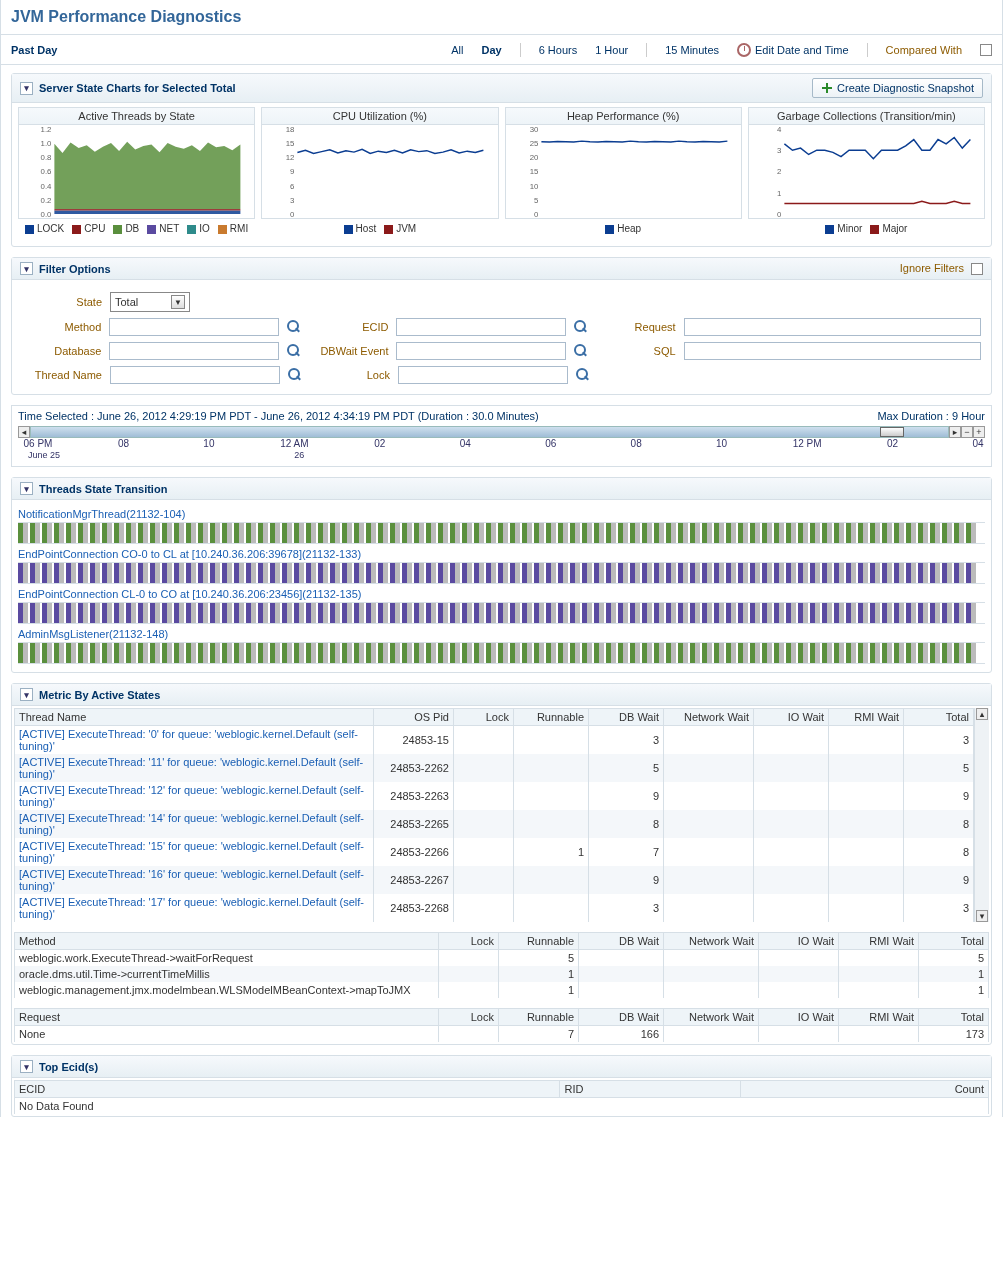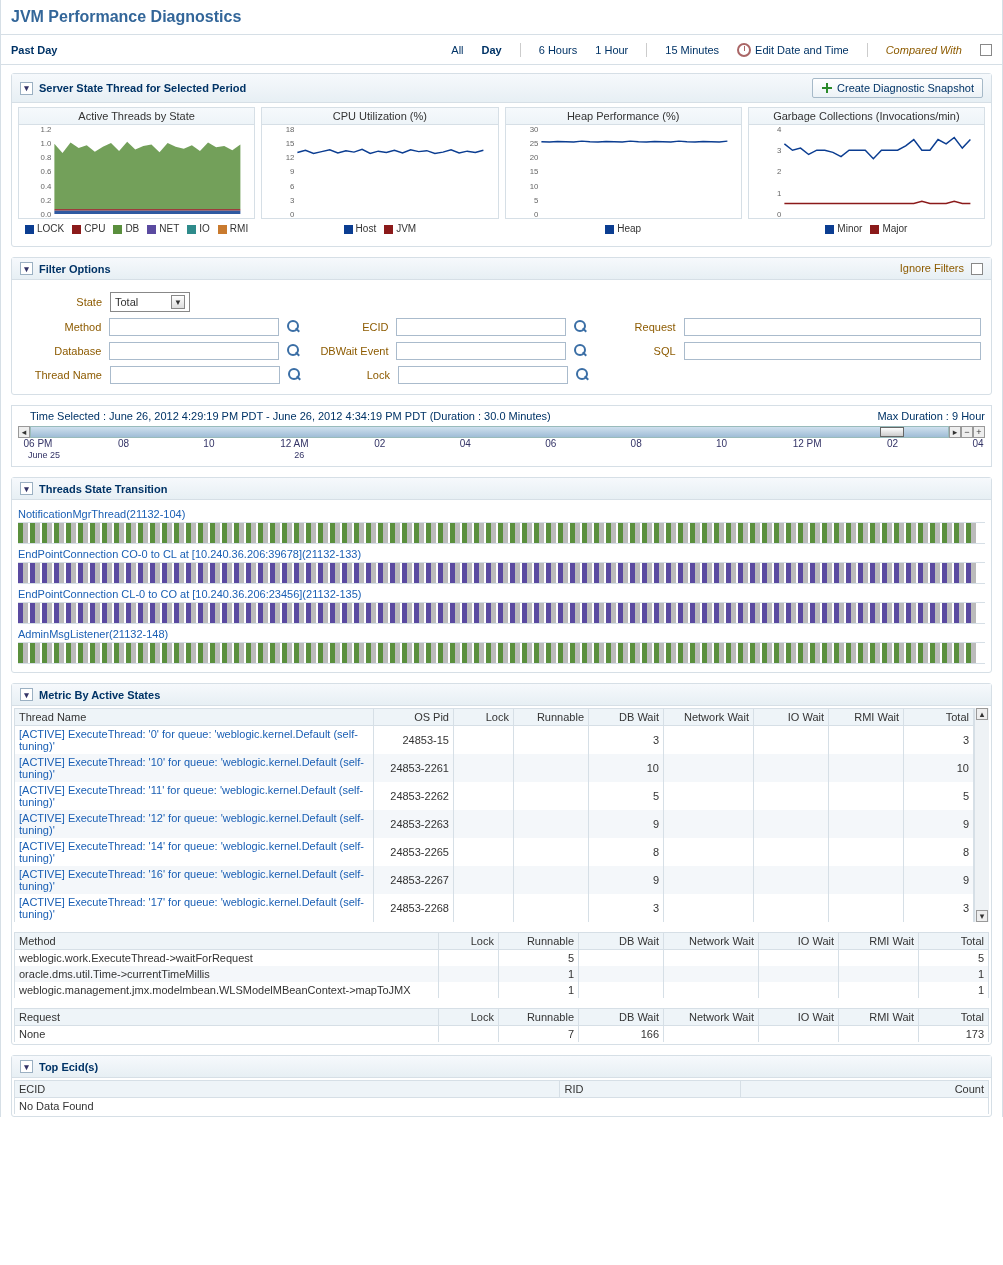--- a/index.html
+++ b/index.html
@@ -7,21 +7,21 @@
   .page { width: 1003px; background: #fff; border-left: 1px solid #d6dfe6; border-right: 1px solid #d6dfe6; }
   .page-title { font-size: 16px; font-weight: bold; color: #336699; padding: 8px 10px; border-bottom: 1px solid #d6dfe6; }
 
   .toolbar { display:flex; align-items:center; padding: 6px 10px; background:#fff; border-bottom:1px solid #d6dfe6; height:30px; box-shadow: inset 0 1px 0 #fff; }
   .tb-label { font-weight:bold; color:#003366; }
   .tb-links { margin-left:auto; display:flex; align-items:center; gap:18px; }
   .tb-link { color:#003366; cursor:pointer; }
   .tb-link.active { font-weight:bold; }
   .sep { width:1px; height:14px; background:#ccc; }
   .tb-edit { display:flex; align-items:center; gap:4px; color:#003366; cursor:pointer; }
-  .compare { color:#8d5b00;font-style:italic; }
+  .compare { color:#8d5b00; }
   .chk { width:12px; height:12px; border:1px solid #888; background:#fff; display:inline-block; vertical-align:middle; }
 
   .panel { margin: 8px 10px 10px; border: 1px solid #d6dfe6; border-radius: 3px; background:#fff; }
   .panel-bar { display:flex; align-items:center; padding:4px 8px; background: linear-gradient(#f6f9fc,#e7eff4); border-bottom:1px solid #d6dfe6; font-weight:bold; color:#003366; }
   .collapse { width:13px; height:13px; border:1px solid #9bb0c2; background:#fff; display:inline-flex; align-items:center; justify-content:center; margin-right:6px; font-size:9px; color:#336; cursor:pointer; }
   .panel-bar .right { margin-left:auto; font-weight:normal; }
 
   .btn { display:inline-flex; align-items:center; gap:4px; padding:2px 8px; border:1px solid #a6b9c8; border-radius:2px; background:linear-gradient(#fff,#ecf2f6); color:#003366; cursor:pointer; height:20px; }
   .plus { width:12px; height:12px; position:relative; display:inline-block; }
   .plus::before, .plus::after { content:""; position:absolute; background:#2a8a2a; }
@@ -42,21 +42,21 @@
   .select { width:80px; height:20px; border:1px solid #888; background:#fff; display:inline-flex; align-items:center; padding:0 4px; justify-content:space-between; }
   .drop { width:14px; height:14px; border:1px solid #888; background:linear-gradient(#fff,#ddd); display:inline-flex; align-items:center; justify-content:center; font-size:8px; }
   .mag { width:14px; height:14px; position:relative; cursor:pointer; }
   .mag::before { content:""; position:absolute; width:8px; height:8px; border:2px solid #3a6ea5; border-radius:50%; left:0; top:0; }
   .mag::after { content:""; position:absolute; width:5px; height:2px; background:#3a6ea5; transform:rotate(45deg); left:8px; top:9px; }
 
   .tabs { display:flex; margin:0 10px; }
   .tab { padding:4px 16px; border:1px solid #d6dfe6; border-bottom:none; background:#eef4f8; color:#336; font-weight:normal; border-radius:4px 4px 0 0; margin-right:2px; cursor:pointer;}
   .tab.active { background:#fff; font-weight:bold; color:#003366; }
   .tabbody { margin:0 10px 10px; border:1px solid #d6dfe6; padding:4px 6px; }
-  .time-sel { color:#003366; font-size:11px;margin-left:12px; }
+  .time-sel { color:#003366; font-size:11px; }
   .max-dur { float:right; color:#003366; }
 
   .tscroll-wrap { position:relative; margin-top:4px; }
   .tscroll { height:12px; border:1px solid #9bb; background:linear-gradient(#cfe0ee,#9fbdd6); position:relative; }
   .thumb { position:absolute; right:44px; top:0; bottom:0; width:24px; background:#fff; border:1px solid #666; background:linear-gradient(#fff,#ccc);}
   .tbtn { width:12px; height:12px; border:1px solid #999; background:#eee; font-size:9px; display:inline-flex; align-items:center; justify-content:center; cursor:pointer;}
   .axis { position:relative; height:24px; color:#336; font-size:10px; }
   .axis .tick { position:absolute; top:0; transform:translateX(-50%); white-space:nowrap; }
   .axis .sub { position:absolute; top:12px; font-size:9px; }
 
@@ -98,21 +98,21 @@
       </span>
       <span class="sep"></span>
       <span class="compare">Compared With</span>
       <span class="chk"></span>
     </div>
   </div>
 
   <div class="panel">
     <div class="panel-bar">
       <span class="collapse">▾</span>
-      <span>Server State Thread for Selected Period</span>
+      <span>Server State Charts for Selected Total</span>
       <span class="right">
         <span class="btn">
           <span class="plus"></span>
           <span>Create Diagnostic Snapshot</span>
         </span>
       </span>
     </div>
     <div class="charts" id="charts-row">
         <div class="chart">
           <div class="chart-title">Active Threads by State</div>
@@ -167,21 +167,21 @@
               <text x="23" y="36" text-anchor="end" font-size="8" fill="#666">20</text>
               <text x="23" y="21.499999999999996" text-anchor="end" font-size="8" fill="#666">25</text>
               <text x="23" y="7" text-anchor="end" font-size="8" fill="#666">30</text>
               <path d="M26,17.050000000000004 L34.26086956521739,17.34000000000001 L42.52173913043478,16.759999999999994 L50.78260869565217,17.050000000000004 L59.04347826086956,17.34000000000001 L67.30434782608695,16.47 L75.56521739130434,17.050000000000004 L83.82608695652175,17.34000000000001 L92.08695652173913,16.759999999999994 L100.34782608695653,17.050000000000004 L108.6086956521739,17.34000000000001 L116.86956521739131,16.47 L125.13043478260869,17.050000000000004 L133.39130434782606,17.34000000000001 L141.6521739130435,16.759999999999994 L149.91304347826087,17.050000000000004 L158.17391304347825,17.34000000000001 L166.43478260869566,16.47 L174.69565217391306,17.050000000000004 L182.95652173913044,17.34000000000001 L191.2173913043478,16.759999999999994 L199.47826086956522,17.050000000000004 L207.73913043478262,17.34000000000001 L216,16.47" fill="none" stroke="#0b3d91" stroke-width="1.5"></path>
             </svg></div>
           <div class="legend">
             <span><span class="swatch" style="background:#0b3d91"></span>Heap</span>
           </div>
         </div>
         <div class="chart">
-          <div class="chart-title">Garbage Collections (Invocations/min)</div>
+          <div class="chart-title">Garbage Collections (Transition/min)</div>
           <div class="plot"><svg viewBox="0 0 220 95" width="100%" height="100%">
               <text x="23" y="94" text-anchor="end" font-size="8" fill="#666">0</text>
               <text x="23" y="72.25" text-anchor="end" font-size="8" fill="#666">1</text>
               <text x="23" y="50.5" text-anchor="end" font-size="8" fill="#666">2</text>
               <text x="23" y="28.75" text-anchor="end" font-size="8" fill="#666">3</text>
               <text x="23" y="7" text-anchor="end" font-size="8" fill="#666">4</text>
               <path d="M26,19.225 L34.26086956521739,25.75 L42.52173913043478,23.575 L50.78260869565217,30.100000000000005 L59.04347826086956,25.75 L67.30434782608695,25.75 L75.56521739130434,27.925 L83.82608695652175,32.27499999999999 L92.08695652173913,25.75 L100.34782608695653,25.75 L108.6086956521739,25.75 L116.86956521739131,34.45 L125.13043478260869,25.75 L133.39130434782606,25.75 L141.6521739130435,25.75 L149.91304347826087,21.399999999999995 L158.17391304347825,14.875 L166.43478260869566,25.75 L174.69565217391306,25.75 L182.95652173913044,14.875 L191.2173913043478,19.225 L199.47826086956522,12.699999999999998 L207.73913043478262,23.575 L216,14.875" fill="none" stroke="#0b3d91" stroke-width="1.5"></path>
               <path d="M26,80.125 L34.26086956521739,80.125 L42.52173913043478,80.125 L50.78260869565217,80.125 L59.04347826086956,80.125 L67.30434782608695,80.125 L75.56521739130434,80.125 L83.82608695652175,80.125 L92.08695652173913,80.125 L100.34782608695653,80.125 L108.6086956521739,80.125 L116.86956521739131,80.125 L125.13043478260869,80.125 L133.39130434782606,80.125 L141.6521739130435,80.125 L149.91304347826087,80.125 L158.17391304347825,80.125 L166.43478260869566,77.95 L174.69565217391306,80.125 L182.95652173913044,80.125 L191.2173913043478,80.125 L199.47826086956522,77.95 L207.73913043478262,80.125 L216,80.125" fill="none" stroke="#8b1a1a" stroke-width="1.5"></path>
             </svg></div>
           <div class="legend">
@@ -645,31 +645,20 @@
                   <td class="num">24853-15</td>
                   <td class="num"></td>
                   <td class="num"></td>
                   <td class="num">3</td>
                   <td class="num"></td>
                   <td class="num"></td>
                   <td class="num"></td>
                   <td class="num">3</td>
                 </tr>
                 <tr>
-                  <td class="linkcell">[ACTIVE] ExecuteThread: '10' for queue: 'weblogic.kernel.Default (self-tuning)'</td>
-                  <td class="num">24853-2261</td>
-                  <td class="num"></td>
-                  <td class="num"></td>
-                  <td class="num">10</td>
-                  <td class="num"></td>
-                  <td class="num"></td>
-                  <td class="num"></td>
-                  <td class="num">10</td>
-                </tr>
-                <tr>
                   <td class="linkcell">[ACTIVE] ExecuteThread: '11' for queue: 'weblogic.kernel.Default (self-tuning)'</td>
                   <td class="num">24853-2262</td>
                   <td class="num"></td>
                   <td class="num"></td>
                   <td class="num">5</td>
                   <td class="num"></td>
                   <td class="num"></td>
                   <td class="num"></td>
                   <td class="num">5</td>
                 </tr>
@@ -683,20 +672,31 @@
                   <td class="num"></td>
                   <td class="num"></td>
                   <td class="num">9</td>
                 </tr>
                 <tr>
                   <td class="linkcell">[ACTIVE] ExecuteThread: '14' for queue: 'weblogic.kernel.Default (self-tuning)'</td>
                   <td class="num">24853-2265</td>
                   <td class="num"></td>
                   <td class="num"></td>
                   <td class="num">8</td>
+                  <td class="num"></td>
+                  <td class="num"></td>
+                  <td class="num"></td>
+                  <td class="num">8</td>
+                </tr>
+                <tr>
+                  <td class="linkcell">[ACTIVE] ExecuteThread: '15' for queue: 'weblogic.kernel.Default (self-tuning)'</td>
+                  <td class="num">24853-2266</td>
+                  <td class="num"></td>
+                  <td class="num">1</td>
+                  <td class="num">7</td>
                   <td class="num"></td>
                   <td class="num"></td>
                   <td class="num"></td>
                   <td class="num">8</td>
                 </tr>
                 <tr>
                   <td class="linkcell">[ACTIVE] ExecuteThread: '16' for queue: 'weblogic.kernel.Default (self-tuning)'</td>
                   <td class="num">24853-2267</td>
                   <td class="num"></td>
                   <td class="num"></td>

